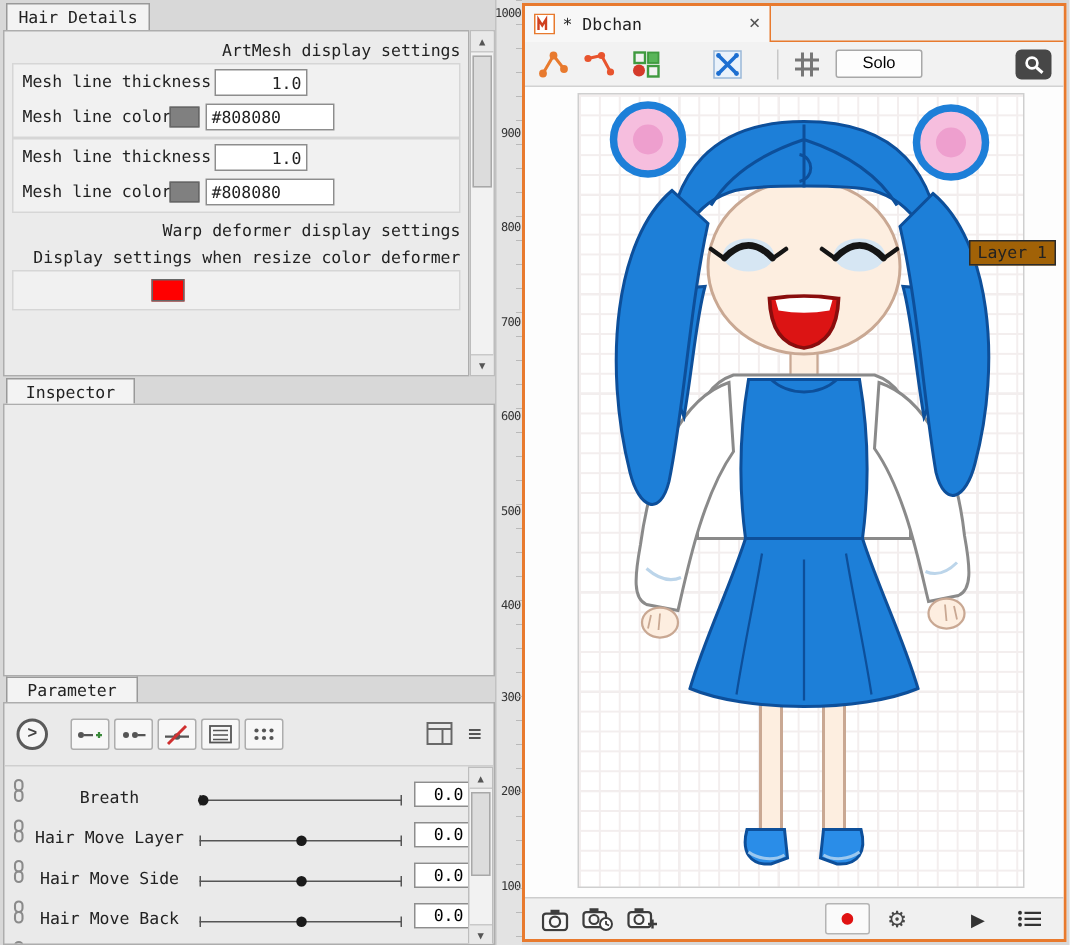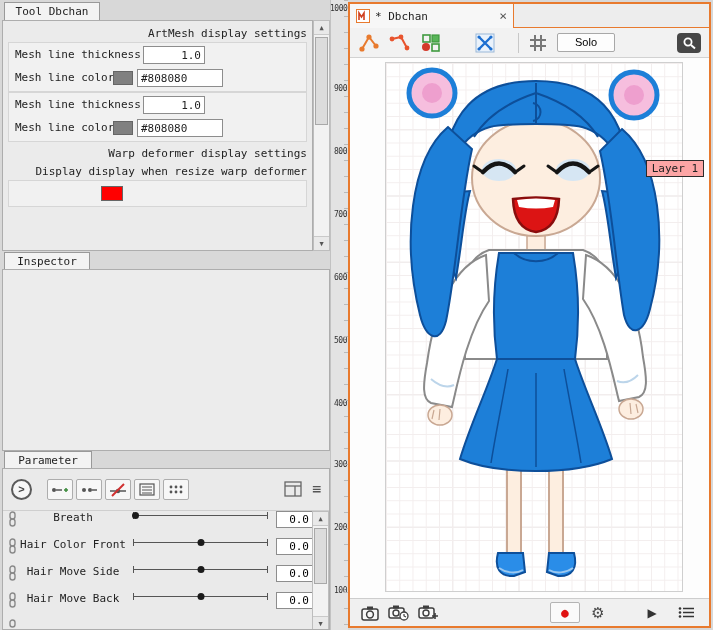--- a/index.html
+++ b/index.html
@@ -40,21 +40,21 @@
   .param-tab { left:4px; top:451px; width:88px; height:17px;text-align:center; }
   .param-panel { left:2px; top:468px; width:328px; height:162px; background:#eaeaea; }
   .ptb { position:relative; height:42px; border-bottom:1px solid #cfcfcf; }
   .circ-btn { position:absolute; left:8px; top:10px; width:21px; height:21px; border:2px solid #5a5a5a; border-radius:50%; background:#f6f6f6; font-weight:bold; font-size:11px; line-height:17px; text-align:center; color:#444; cursor:pointer; }
   .pgrp { position:absolute; left:44px; top:10px; display:flex; gap:3px; }
   .sm-btn { width:26px; height:21px; border:1px solid #adadad; border-radius:2px; background:#f7f7f7; display:flex; align-items:center; justify-content:center; cursor:pointer; }
   .ptb-right { position:absolute; right:8px; top:10px; display:flex; gap:10px; align-items:center; }
   .menu-glyph { font-size:15px; color:#555; cursor:pointer; line-height:20px; }
 
   .prows { position:absolute; left:0; top:42px; width:310px; height:120px; overflow:hidden; }
-  .prow { display:flex; align-items:flex-start; height:27px; padding-left:5px; }
+  .prow { display:flex; align-items:flex-end; height:27px; padding-left:5px; }
   .chain { width:11px; flex:none; }
   .plabel { width:108px; flex:none; text-align:center; white-space:nowrap; overflow:hidden; font-size:11px; }
   .ptrack { flex:1; position:relative; height:9px; margin:0 8px 0 6px; cursor:pointer; }
   .ptrack .line { position:absolute; left:0; right:0; top:4px; height:1px; background:#555; }
   .ptrack::before, .ptrack::after { content:""; position:absolute; top:1px; width:1px; height:7px; background:#555; }
   .ptrack::before { left:0; } .ptrack::after { right:0; }
   .phandle { position:absolute; top:1px; width:7px; height:7px; border-radius:50%; background:#1b1b1b; }
   .pos-left .phandle { left:-1px; }
   .pos-center .phandle { left:50%; transform:translateX(-50%); }
   .pval { width:37px; height:17px; flex:none; border:1px solid #8d8d8d; background:#fff; font:11px "DejaVu Sans Mono",monospace; text-align:right; padding:0 3px; }
@@ -79,33 +79,33 @@
   .loupe-btn { margin-left:auto; width:24px; height:20px; background:#474747; border-radius:4px; display:flex; align-items:center; justify-content:center; cursor:pointer; }
 
   .vcanvas { position:relative; height:540px; background:#fdfdfd; overflow:hidden; }
   .model-area { position:absolute; left:35px; top:4px; width:298px; height:530px; background-color:#fff; border:1px solid #cfcfcf;
      background-image:
        linear-gradient(#f3eeee 1px, transparent 1px),
        linear-gradient(90deg, #f3eeee 1px, transparent 1px),
        linear-gradient(#e7e2e2 1px, transparent 1px),
        linear-gradient(90deg, #e7e2e2 1px, transparent 1px);
      background-size: 13.25px 13.25px, 13.25px 13.25px, 66.25px 66.25px, 66.25px 66.25px; }
-  .layer-badge { position:absolute; right:5px; top:102px; background:#fca5a5; border:1px solid #2b2b2b; padding:1px 5px; font-size:11px; }
+  .layer-badge { position:absolute; right:5px; top:102px; background:#a16207; border:1px solid #2b2b2b; padding:1px 5px; font-size:11px; }
 
   .vbottom { position:relative; height:28px; background:#f0f0f0; border-top:1px solid #cdcdcd; }
   .bb-btn { position:absolute; top:3px; width:24px; height:21px; display:flex; align-items:center; justify-content:center; cursor:pointer; }
   .rec-box { position:absolute; top:3px; width:30px; height:21px; border:1px solid #b4b4b4; background:#fafafa; border-radius:2px; display:flex; align-items:center; justify-content:center; cursor:pointer; }
   .rec-dot { color:#e01212; font-size:13px; line-height:13px; }
   .gear-glyph { font-family:"DejaVu Sans",sans-serif; font-size:15px; color:#474747; line-height:18px; }
   .play-glyph { font-family:"DejaVu Sans",sans-serif; font-size:12px; color:#333; }
 </style>
 </head>
 <body>
 
-<div class="tab td-tab">Tool Dbchan</div>
+<div class="tab td-tab">Hair Details</div>
 <div class="panel td-panel">
 
   <div class="sec-title">ArtMesh display settings</div>
   <div class="group">
     <div class="frow">
       <span class="lbl">Mesh line thickness</span>
       <input class="inp num thk-inp" value="1.0" style="">
     </div>
     <div class="frow">
       <span class="lbl">Mesh line color</span>
@@ -121,21 +121,21 @@
     </div>
     <div class="frow">
       <span class="lbl">Mesh line color</span>
       <button class="col-sw" style="background-color: rgb(128, 128, 128);"></button>
       <input class="inp col-inp" value="#808080" style="">
     </div>
   </div>
 
   <div class="sec-title">Warp deformer display settings</div>
 
-  <div class="sec-title">Display display when resize warp deformer</div>
+  <div class="sec-title">Display settings when resize color deformer</div>
   <div class="group">
     <div class="frow">
       <button class="col-sw grid-sw" style="background-color: rgb(255, 0, 0);"></button>
     </div>
   </div>
 </div>
 <div class="vscroll td-scroll">
   <div class="arr">▲</div>
   <div class="thumb" style="top:16px;height:88px;"></div>
   <div class="arr dn">▼</div>
@@ -218,21 +218,21 @@
         </span>
       <input class="pval" value="0.0" style="">
     </div>
     <div class="prow">
       <span class="chain">
         <svg width="9" height="16" viewBox="0 0 9 16">
             <rect x="2" y="1" width="5" height="7" rx="2.5" fill="none" stroke="#8a8a8a" stroke-width="1.4"></rect>
             <rect x="2" y="8" width="5" height="7" rx="2.5" fill="none" stroke="#8a8a8a" stroke-width="1.4"></rect>
           </svg>
       </span>
-      <span class="plabel">Hair Color Front</span>
+      <span class="plabel">Hair Move Layer</span>
       <span class="ptrack pos-center">
           <span class="line"></span>
           <span class="phandle"></span>
         </span>
       <input class="pval" value="0.0" style="">
     </div>
     <div class="prow">
       <span class="chain">
         <svg width="9" height="16" viewBox="0 0 9 16">
             <rect x="2" y="1" width="5" height="7" rx="2.5" fill="none" stroke="#8a8a8a" stroke-width="1.4"></rect>

